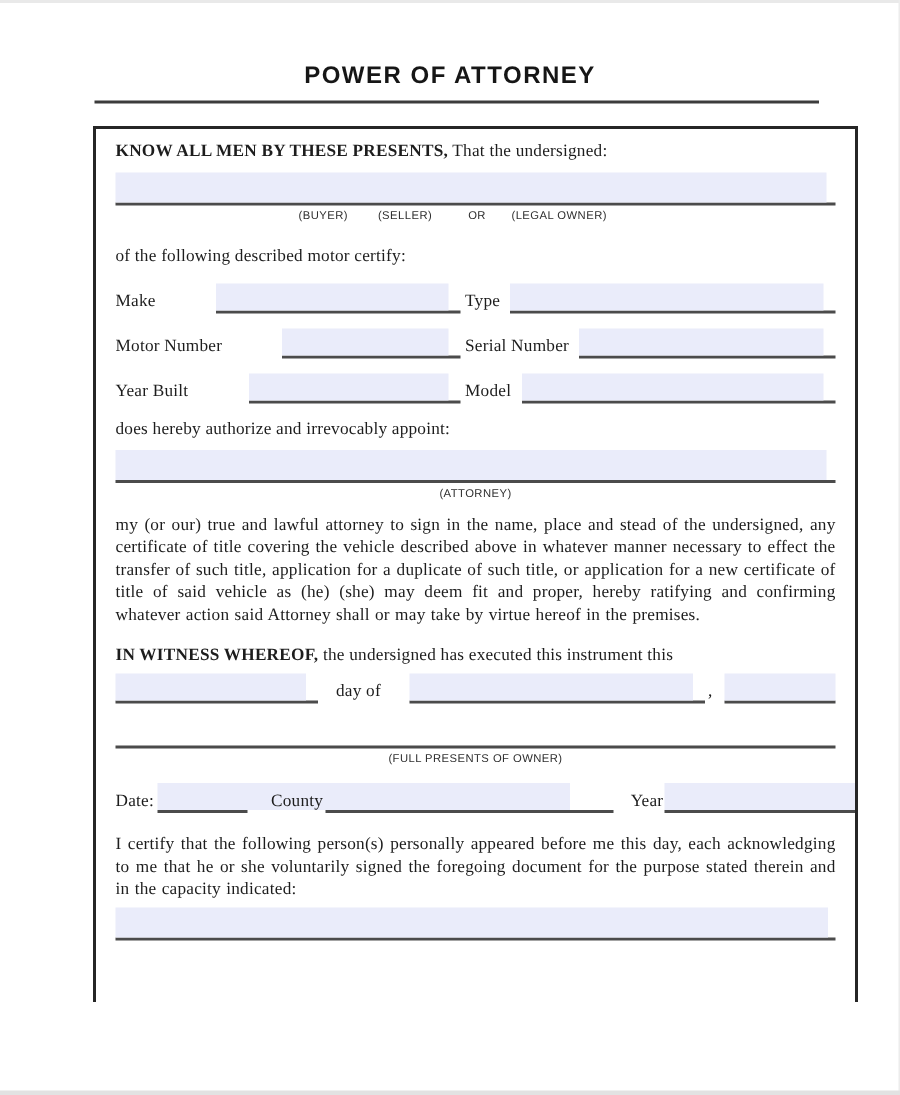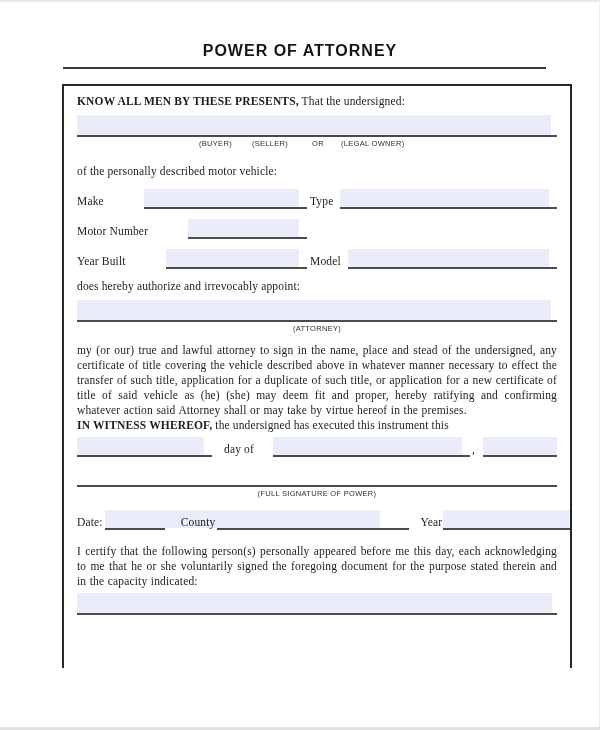--- a/index.html
+++ b/index.html
@@ -84,21 +84,21 @@
   .vcell-r{flex:1;margin-left:3px;display:flex;align-items:flex-end;}
   .vlbl{white-space:nowrap;padding-right:7px;}
   .vfld{flex:1;}
   .vfld .hl{width:calc(100% - 8px);height:18px;}
 
   .appoint-intro{margin-top:4px;}
   .attorney-caption{text-align:center;margin-top:2px;}
 
   .para{margin-top:10px;word-spacing:0.5px;}
 
-  .witness-lead{}
+  .witness-lead{margin-top:12px;}
   .day-row{display:flex;align-items:flex-end;margin-top:4px;}
   .day-f1{width:135px;}
   .day-f1 .hl{width:calc(100% - 8px);height:18px;}
   .day-lbl{margin:0 19px 0 12px;white-space:nowrap;}
   .day-f2{flex:1;}
   .day-f2 .hl{width:calc(100% - 8px);height:18px;}
   .day-comma{margin-left:2px;}
   .day-f3{width:74px;margin-left:8px;}
   .day-f3 .hl{width:100%;height:18px;}
 
@@ -138,21 +138,21 @@
   <div class="fld-wide uline">
     <input class="hl" type="text" value="" style="">
   </div>
   <div class="role-row">
     <span class="caps role-b">(BUYER)</span>
     <span class="caps role-s">(SELLER)</span>
     <span class="caps role-or">OR</span>
     <span class="caps role-lo">(LEGAL OWNER)</span>
   </div>
 
-  <div class="line-intro">of the personally described motor vehicle:</div>
+  <div class="line-intro">of the following described motor certify:</div>
 
   <div class="vgrid">
     <div class="vrow">
       <div class="vcell-l">
         <span class="vlbl">Make</span>
         <span class="vfld uline">
             <input class="hl" type="text" value="" style="">
           </span>
       </div>
       <div class="vcell-r">
@@ -162,20 +162,26 @@
           </span>
       </div>
     </div>
     <div class="vrow">
       <div class="vcell-l">
         <span class="vlbl">Motor Number</span>
         <span class="vfld uline">
             <input class="hl" type="text" value="" style="">
           </span>
       </div>
+      <div class="vcell-r">
+        <span class="vlbl">Serial Number</span>
+        <span class="vfld uline">
+            <input class="hl" type="text" value="" style="">
+          </span>
+      </div>
     </div>
     <div class="vrow">
       <div class="vcell-l">
         <span class="vlbl">Year Built</span>
         <span class="vfld uline">
             <input class="hl" type="text" value="" style="">
           </span>
       </div>
       <div class="vcell-r">
         <span class="vlbl">Model</span>
@@ -205,21 +211,21 @@
     <span class="day-f2 uline">
         <input class="hl" type="text" value="" style="">
       </span>
     <span class="day-comma">,</span>
     <span class="day-f3 uline">
         <input class="hl" type="text" value="" style="">
       </span>
   </div>
 
   <div class="sig-line uline"></div>
-  <div class="caps sig-caption">(FULL SIGNATURE OF POWER)</div>
+  <div class="caps sig-caption">(FULL PRESENTS OF OWNER)</div>
 
   <div class="notary-row">
     <span class="n-lbl">Date:</span>
     <span class="n-date uline">
         <input class="hl" type="text" value="" style="">
       </span>
     <span class="n-lbl gap16">County</span>
     <span class="n-county uline">
         <input class="hl" type="text" value="" style="">
       </span>

